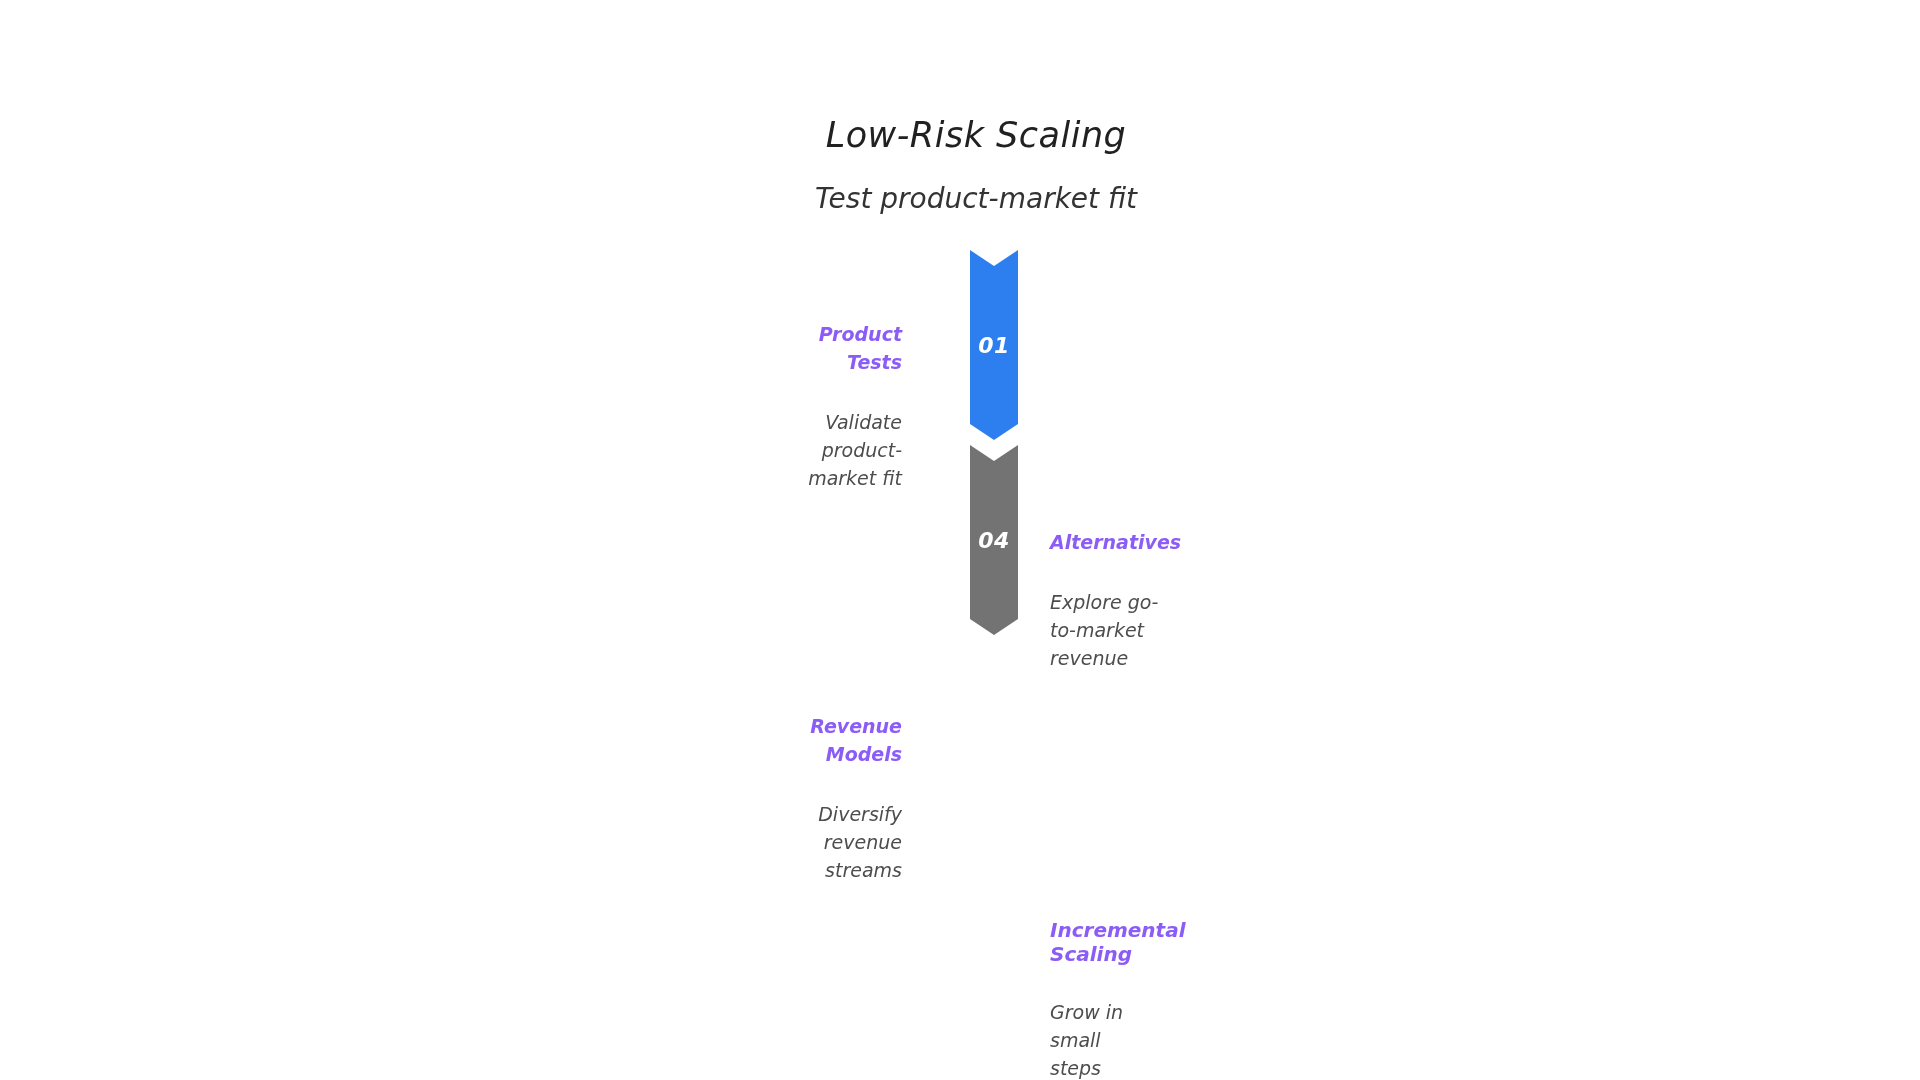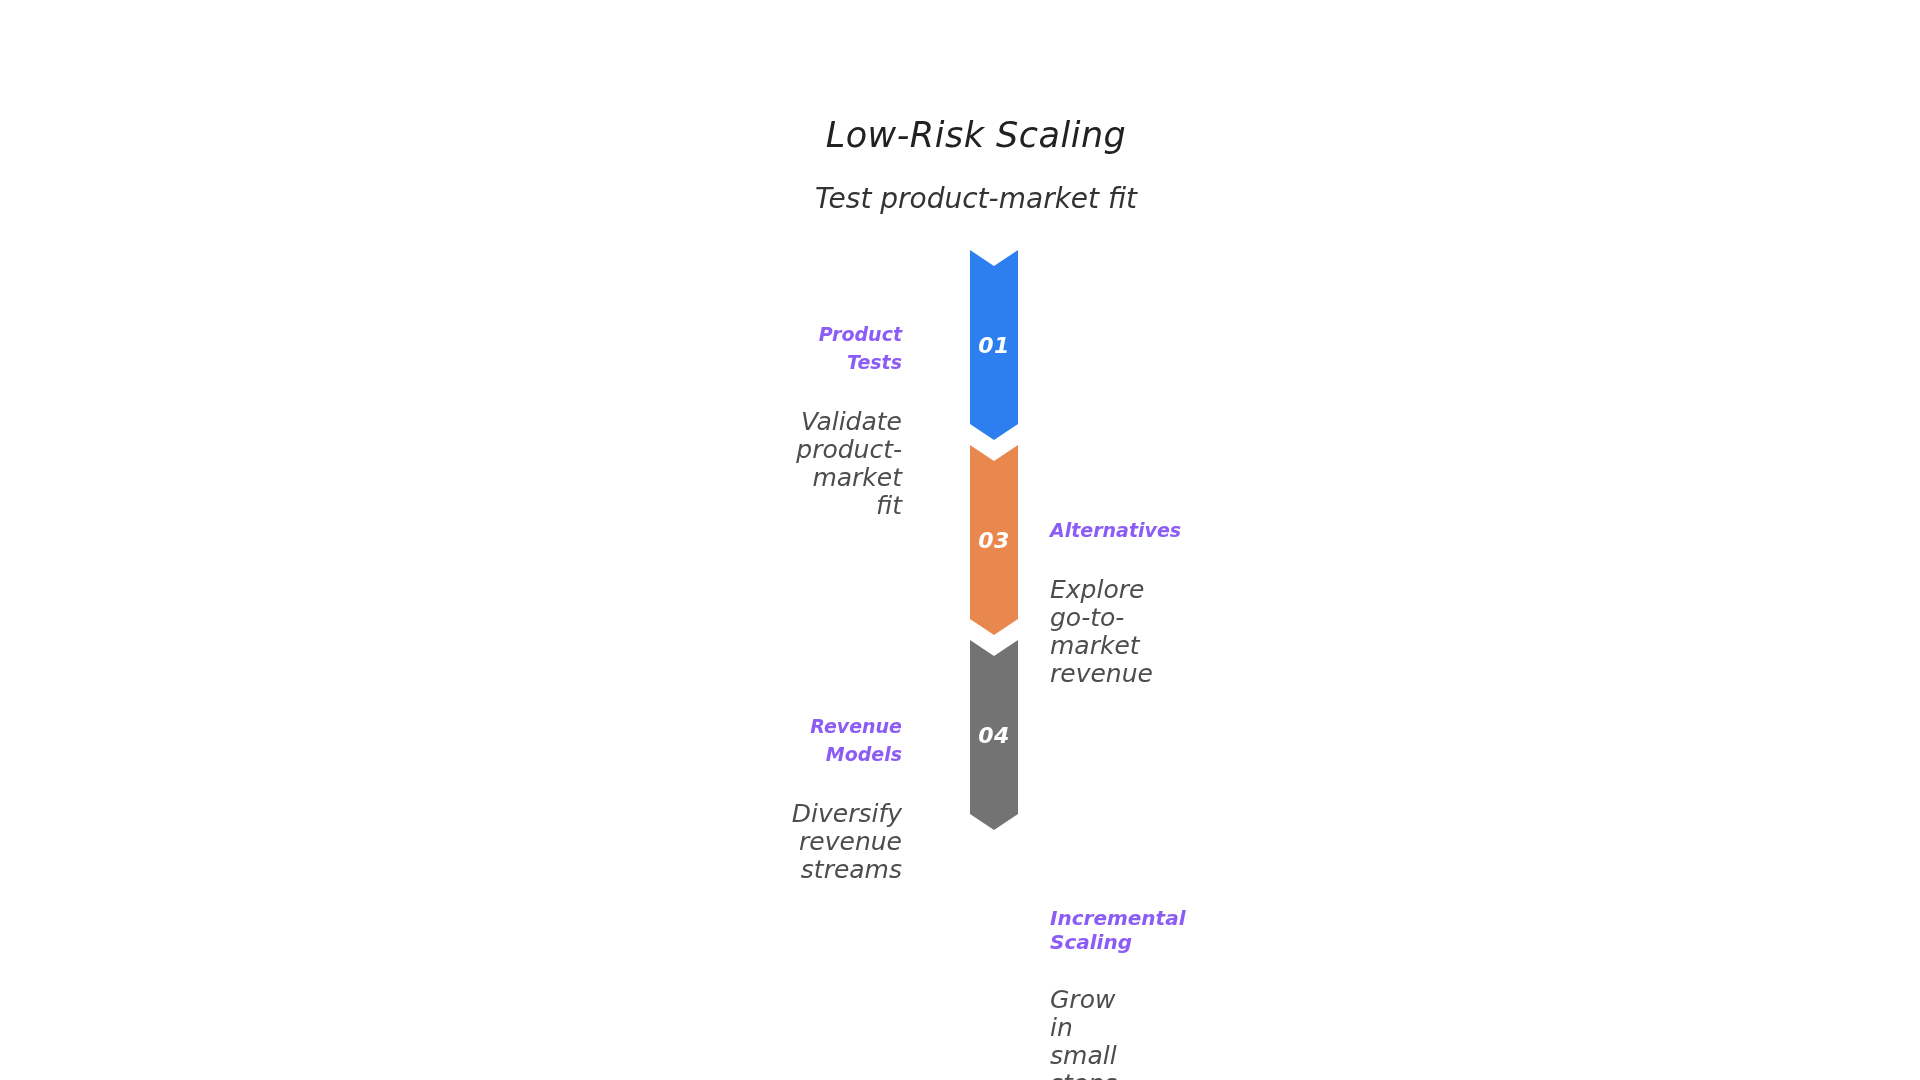--- a/index.html
+++ b/index.html
@@ -64,52 +64,49 @@
     font-size: 22px;
     font-weight: bold;
     letter-spacing: 0.5px;
   }
   .step-label {
     position: absolute;
     width: 175px;
     line-height: 28px;
   }
   .step-label.side-left { text-align: right; }
-  .step-label.side-right { text-align: left; }
+  .step-label.side-right { text-align: left; margin-top: 12px; }
   .step-title {
     font-size: 19px;
     font-weight: bold;
     color: #8b5cf6;
   }
   .step-title.small-title {
     font-size: 20px;
     line-height: 24px;
   }
   .step-desc {
-    font-size: 25px;
+    font-size: 19px;
     font-weight: 400;
     color: #4d4d4d;
   }
   .step-label.narrow { width: 150px; }
 </style>
 </head>
 <body>
 
 <div class="canvas">
 
   <div class="diagram-title">Low-Risk Scaling</div>
 
   <div class="diagram-subtitle">Test product-market fit</div>
 
   <div class="timeline">
     <div class="chevron" style="background: rgb(45, 127, 240);">
       <span class="step-number">01</span>
-    </div>
-    <div class="chevron" style="background: rgb(233, 136, 78);">
-      <span class="step-number">03</span>
     </div>
     <div class="chevron" style="background: #737373;">
       <span class="step-number">04</span>
     </div>
   </div>
 
   <div class="step-label side-left" style="top: 272px; right: 1002px;">
     <div class="step-title">Product Tests</div>
     <div class="step-desc">Validate product-market fit</div>
   </div>

